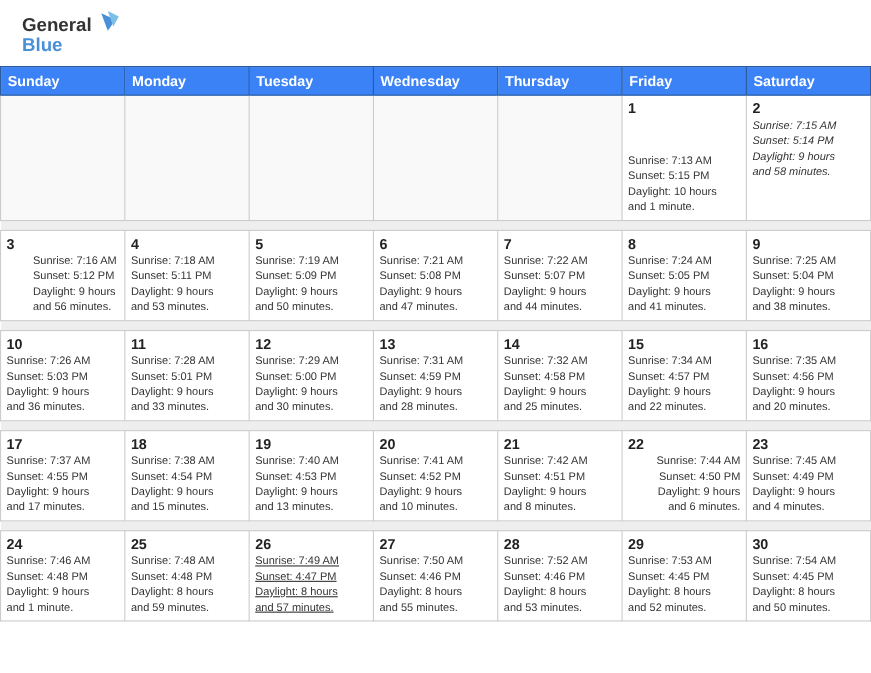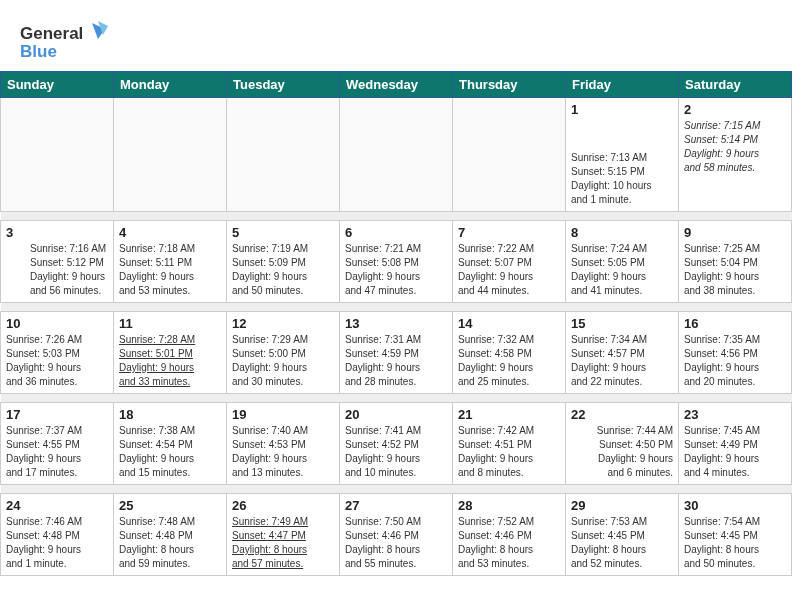--- a/index.html
+++ b/index.html
@@ -1,22 +1,22 @@
 <!DOCTYPE html>
 <html><head>
   <meta charset="utf-8">
   <style>
     * { box-sizing: border-box; margin: 0; padding: 0; }
     body { font-family: Arial, sans-serif; background: #fff; width: 792px; min-height: 612px; }
-    .header-area { padding: 21px 20px 5px 20px; display: flex; align-items: flex-start; justify-content: space-between; }
+    .header-area { padding: 10px 20px 5px 20px; display: flex; align-items: flex-start; justify-content: space-between; }
     .title-area { text-align: right; }
     .month-title { font-size: 36px; font-weight: normal; color: #222; }
     .location { font-size: 16px; color: #444; }
     .calendar { width: 100%; border-collapse: collapse; margin: 0; }
-    .calendar th { background: #0f766e; color: #fff; text-align: left; padding: 5px 6px; font-size: 13px; border: 1px solid #2a5a9a; }
+    .calendar th { background: #3b82f6; color: #fff; text-align: left; padding: 5px 6px; font-size: 13px; border: 1px solid #2a5a9a; }
     .calendar td { border: 1px solid #ccc; vertical-align: top; padding: 4px 5px; font-size: 10.5px; color: #222; width: calc(100%/7); min-height: 80px; }
     .calendar td.empty { background: #f9f9f9; }
     .calendar td.has-data { background: #fff; }
     .day-num { font-size: 13px; font-weight: bold; display: block; margin-bottom: 2px; }
     .day-info { font-size: 10px; line-height: 1.4; color: #333; }
     .row-spacer { height: 4px; }
     .logo-container { display: flex; align-items: center; gap: 4px; }
   </style>
 </head>
 <body>
@@ -130,21 +130,21 @@
       <tr>
         <td class="has-data">
           <span class="day-num">10</span>
           <div class="day-info" style="white-space: pre-line;">Sunrise: 7:26 AM
 Sunset: 5:03 PM
 Daylight: 9 hours
 and 36 minutes.</div>
         </td>
         <td class="has-data">
           <span class="day-num">11</span>
-          <div class="day-info" style="white-space: pre-line; text-decoration: underline;">Sunrise: 7:28 AM
+          <div class="day-info" style="white-space: pre-line;">Sunrise: 7:28 AM
 Sunset: 5:01 PM
 Daylight: 9 hours
 and 33 minutes.</div>
         </td>
         <td class="has-data">
           <span class="day-num">12</span>
           <div class="day-info" style="white-space: pre-line;">Sunrise: 7:29 AM
 Sunset: 5:00 PM
 Daylight: 9 hours
 and 30 minutes.</div>

